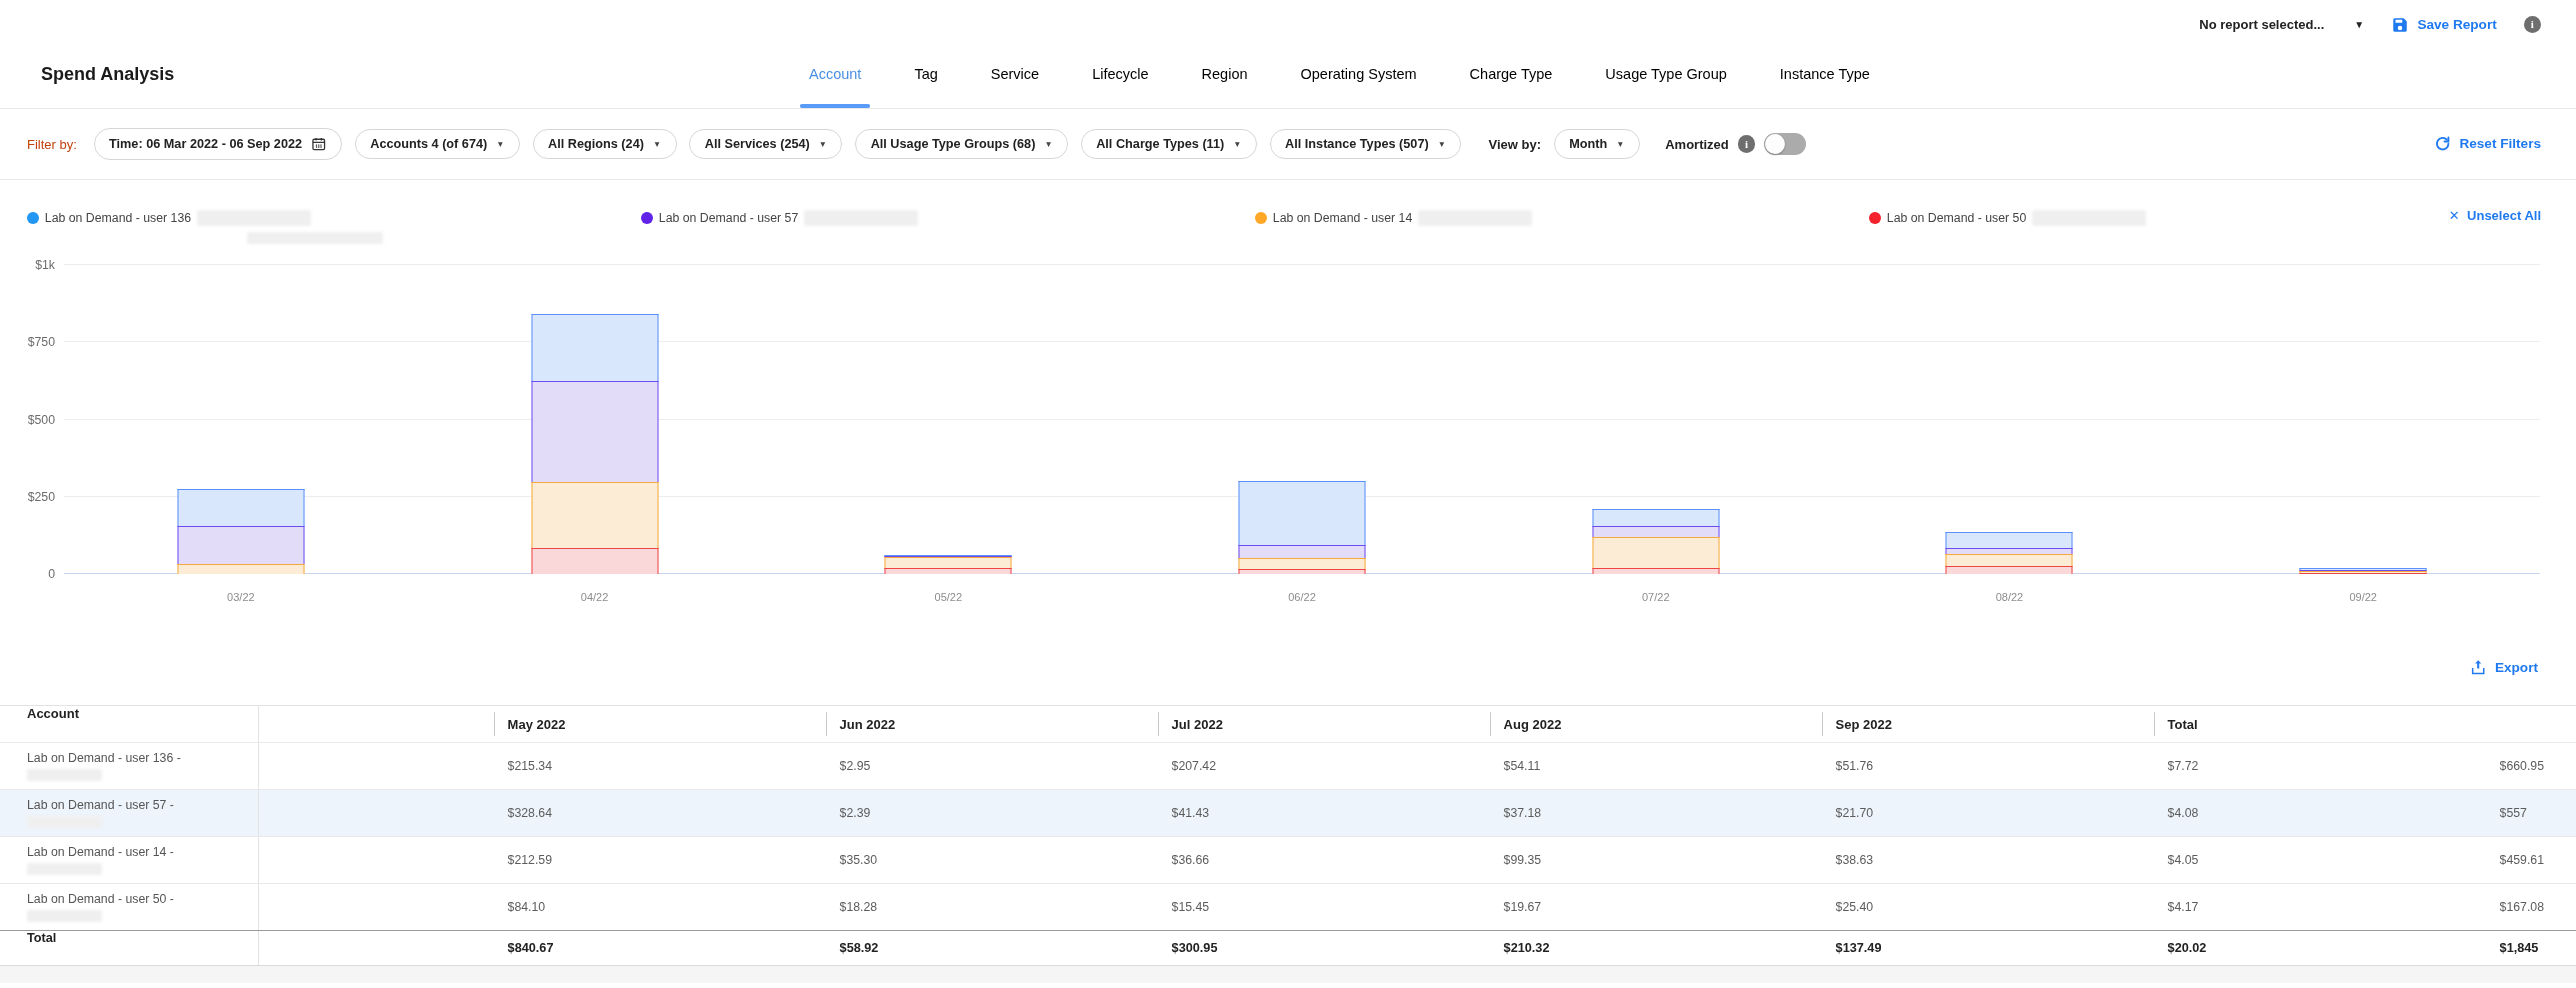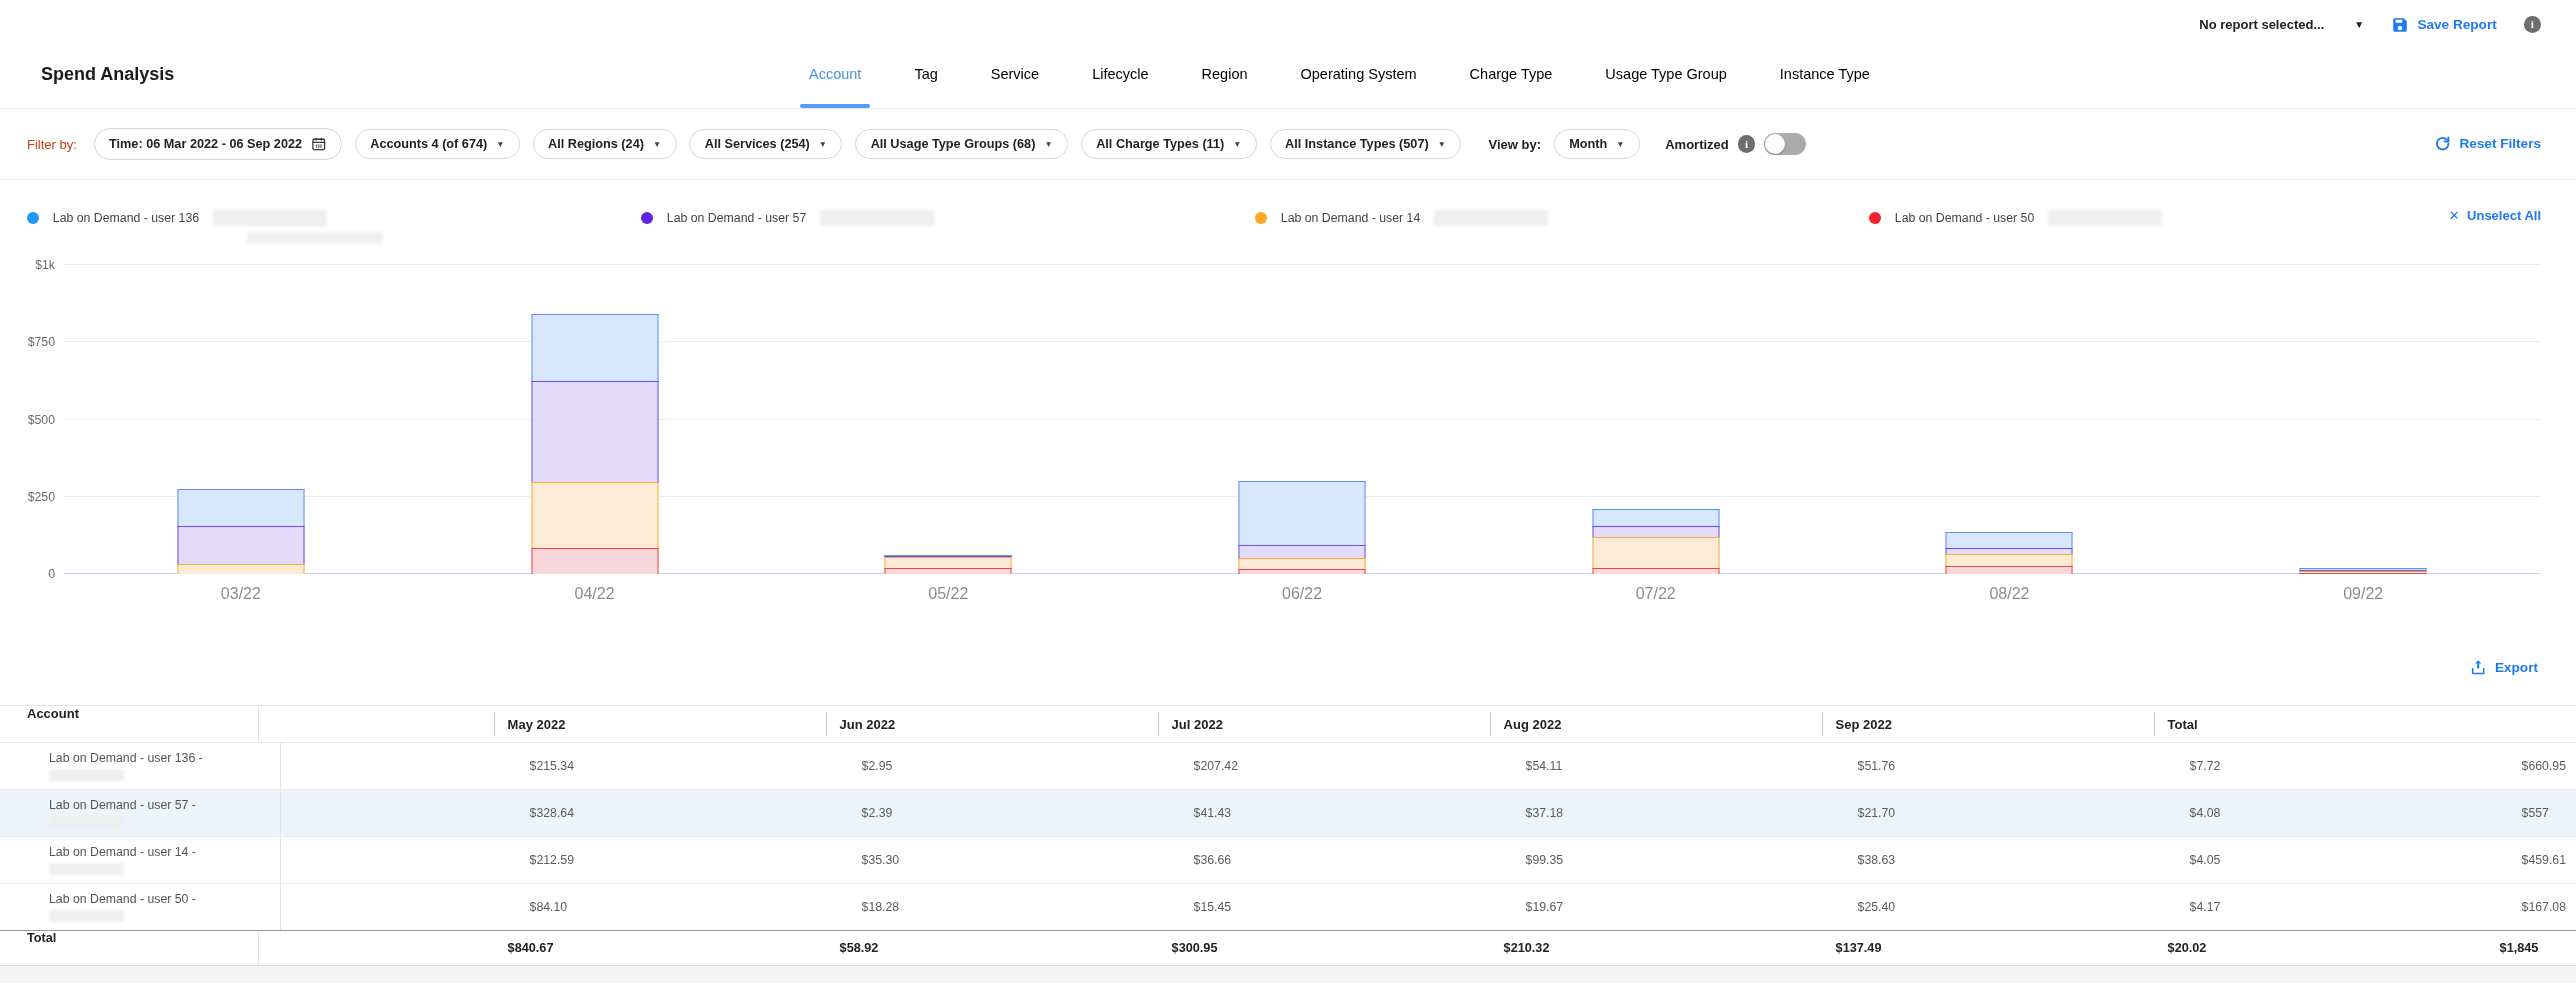--- a/index.html
+++ b/index.html
@@ -44,21 +44,21 @@
     position: relative; cursor: pointer; }
   .toggle .knob { position: absolute; left: 0.9px; top: 0.9px; width: 20px; height: 20px;
     border-radius: 50%; background: #fdfdfd; box-shadow: 0 0.9px 1.8px rgba(0,0,0,.3); }
   .spacer { flex: 1; }
   .reset-filters { display: flex; align-items: center; gap: 8.2px; color: #1f7af0;
     font-size: 13.6px; font-weight: 700; cursor: pointer; }
 
   
   .legend-row { height: 76px; display: flex; align-items: center;
     padding: 0 35px 0 27px; position: relative; }
-  .legend-item { display: flex; align-items: center; gap: 14px; width: 614px;
+  .legend-item { display: flex; align-items: center; gap: 6px; width: 614px;
     cursor: pointer; }
   .legend-dot { width: 11.8px; height: 11.8px; border-radius: 50%; flex: none; }
   .legend-label { font-size: 12.3px; color: #444; white-space: nowrap; }
   .redact { display: inline-block; background: #efefef; border-radius: 1.8px;
     filter: blur(1.4px); }
   .legend-item .redact { width: 114px; height: 15.5px; }
   .legend-wrap2 { position: absolute; left: 247px; top: 52px; width: 136px;
     height: 11.8px; }
   .unselect-all { position: absolute; right: 35px; top: 50%; transform: translateY(-65%);
     color: #1f7af0; font-size: 13px; font-weight: 700; cursor: pointer;
@@ -70,41 +70,41 @@
   .gridline { position: absolute; left: 0; right: 0; height: 0.9px; background: #ededed; }
   .gridline.baseline { background: #c9d4f2; }
   .ytick { position: absolute; left: -56px; width: 47px; text-align: right;
     font-size: 12.3px; color: #6b6b6b; transform: translateY(50%); }
   .slots { position: absolute; left: 0; right: 0; top: 0; bottom: 0; display: flex; }
   .slot { flex: 1; position: relative; height: 100%; }
   .bar { position: absolute; bottom: 0; left: 50%; transform: translateX(-50%);
     width: 127px; height: 100%; display: flex; flex-direction: column-reverse; }
   .seg { width: 100%; border-style: solid; border-width: 1.8px 1.4px 0 1.4px; }
   .xtick { position: absolute; left: 0; right: 0; bottom: -29px; text-align: center;
-    font-size: 16px; color: #8c8c8c; }
+    font-size: 11px; color: #8c8c8c; }
 
   
   .export-row { height: 75px; display: flex; align-items: center;
     justify-content: flex-end; padding-right: 38px; }
   .export-btn { display: flex; align-items: center; gap: 8.2px; color: #1f7af0;
     font-size: 13.6px; font-weight: 700; cursor: pointer; }
 
   
   .spend-table { border-top: 1.8px solid #e3e3e3; }
   .t-row { display: grid; grid-template-columns: 259px 235px repeat(6, 332px) 1fr; }
   .t-head { height: 36px; }
   .t-head .cell { font-size: 13px; font-weight: 700; color: #222; }
   .cell { display: flex; align-items: center; padding-left: 13.6px; font-size: 12.3px;
     color: #5c5c5c; position: relative; }
   .cell.account { padding-left: 27px; border-right: 0.9px solid #e2e2e2;
     flex-direction: column; align-items: flex-start; justify-content: center; }
   .t-head .cell.month::before, .t-head .cell.total::before { content: "";
     position: absolute; left: 0; top: 50%; transform: translateY(-50%);
     width: 0.9px; height: 23.6px; background: #c9c9c9; }
-  .t-data { min-height: 47px; border-top: 0.9px solid #e9e9e9; padding-left: 22px; }
+  .t-data { min-height: 47px; border-top: 0.9px solid #e9e9e9; }
   .t-data.highlight { background: #eef4fb; }
   .acct-name { font-size: 12.3px; color: #555; }
   .acct-redact { width: 75px; height: 11.8px; margin-top: 4.5px; }
   .t-total { height: 36px; border-top: 1.8px solid #9a9a9a; border-bottom: 0.9px solid #d9d9d9; }
   .t-total .cell { font-weight: 700; color: #222; font-size: 12.7px; }
   .bottom-strip { height: 17.3px; background: #f5f5f5; }
 </style>
 </head>
 <body>
 

